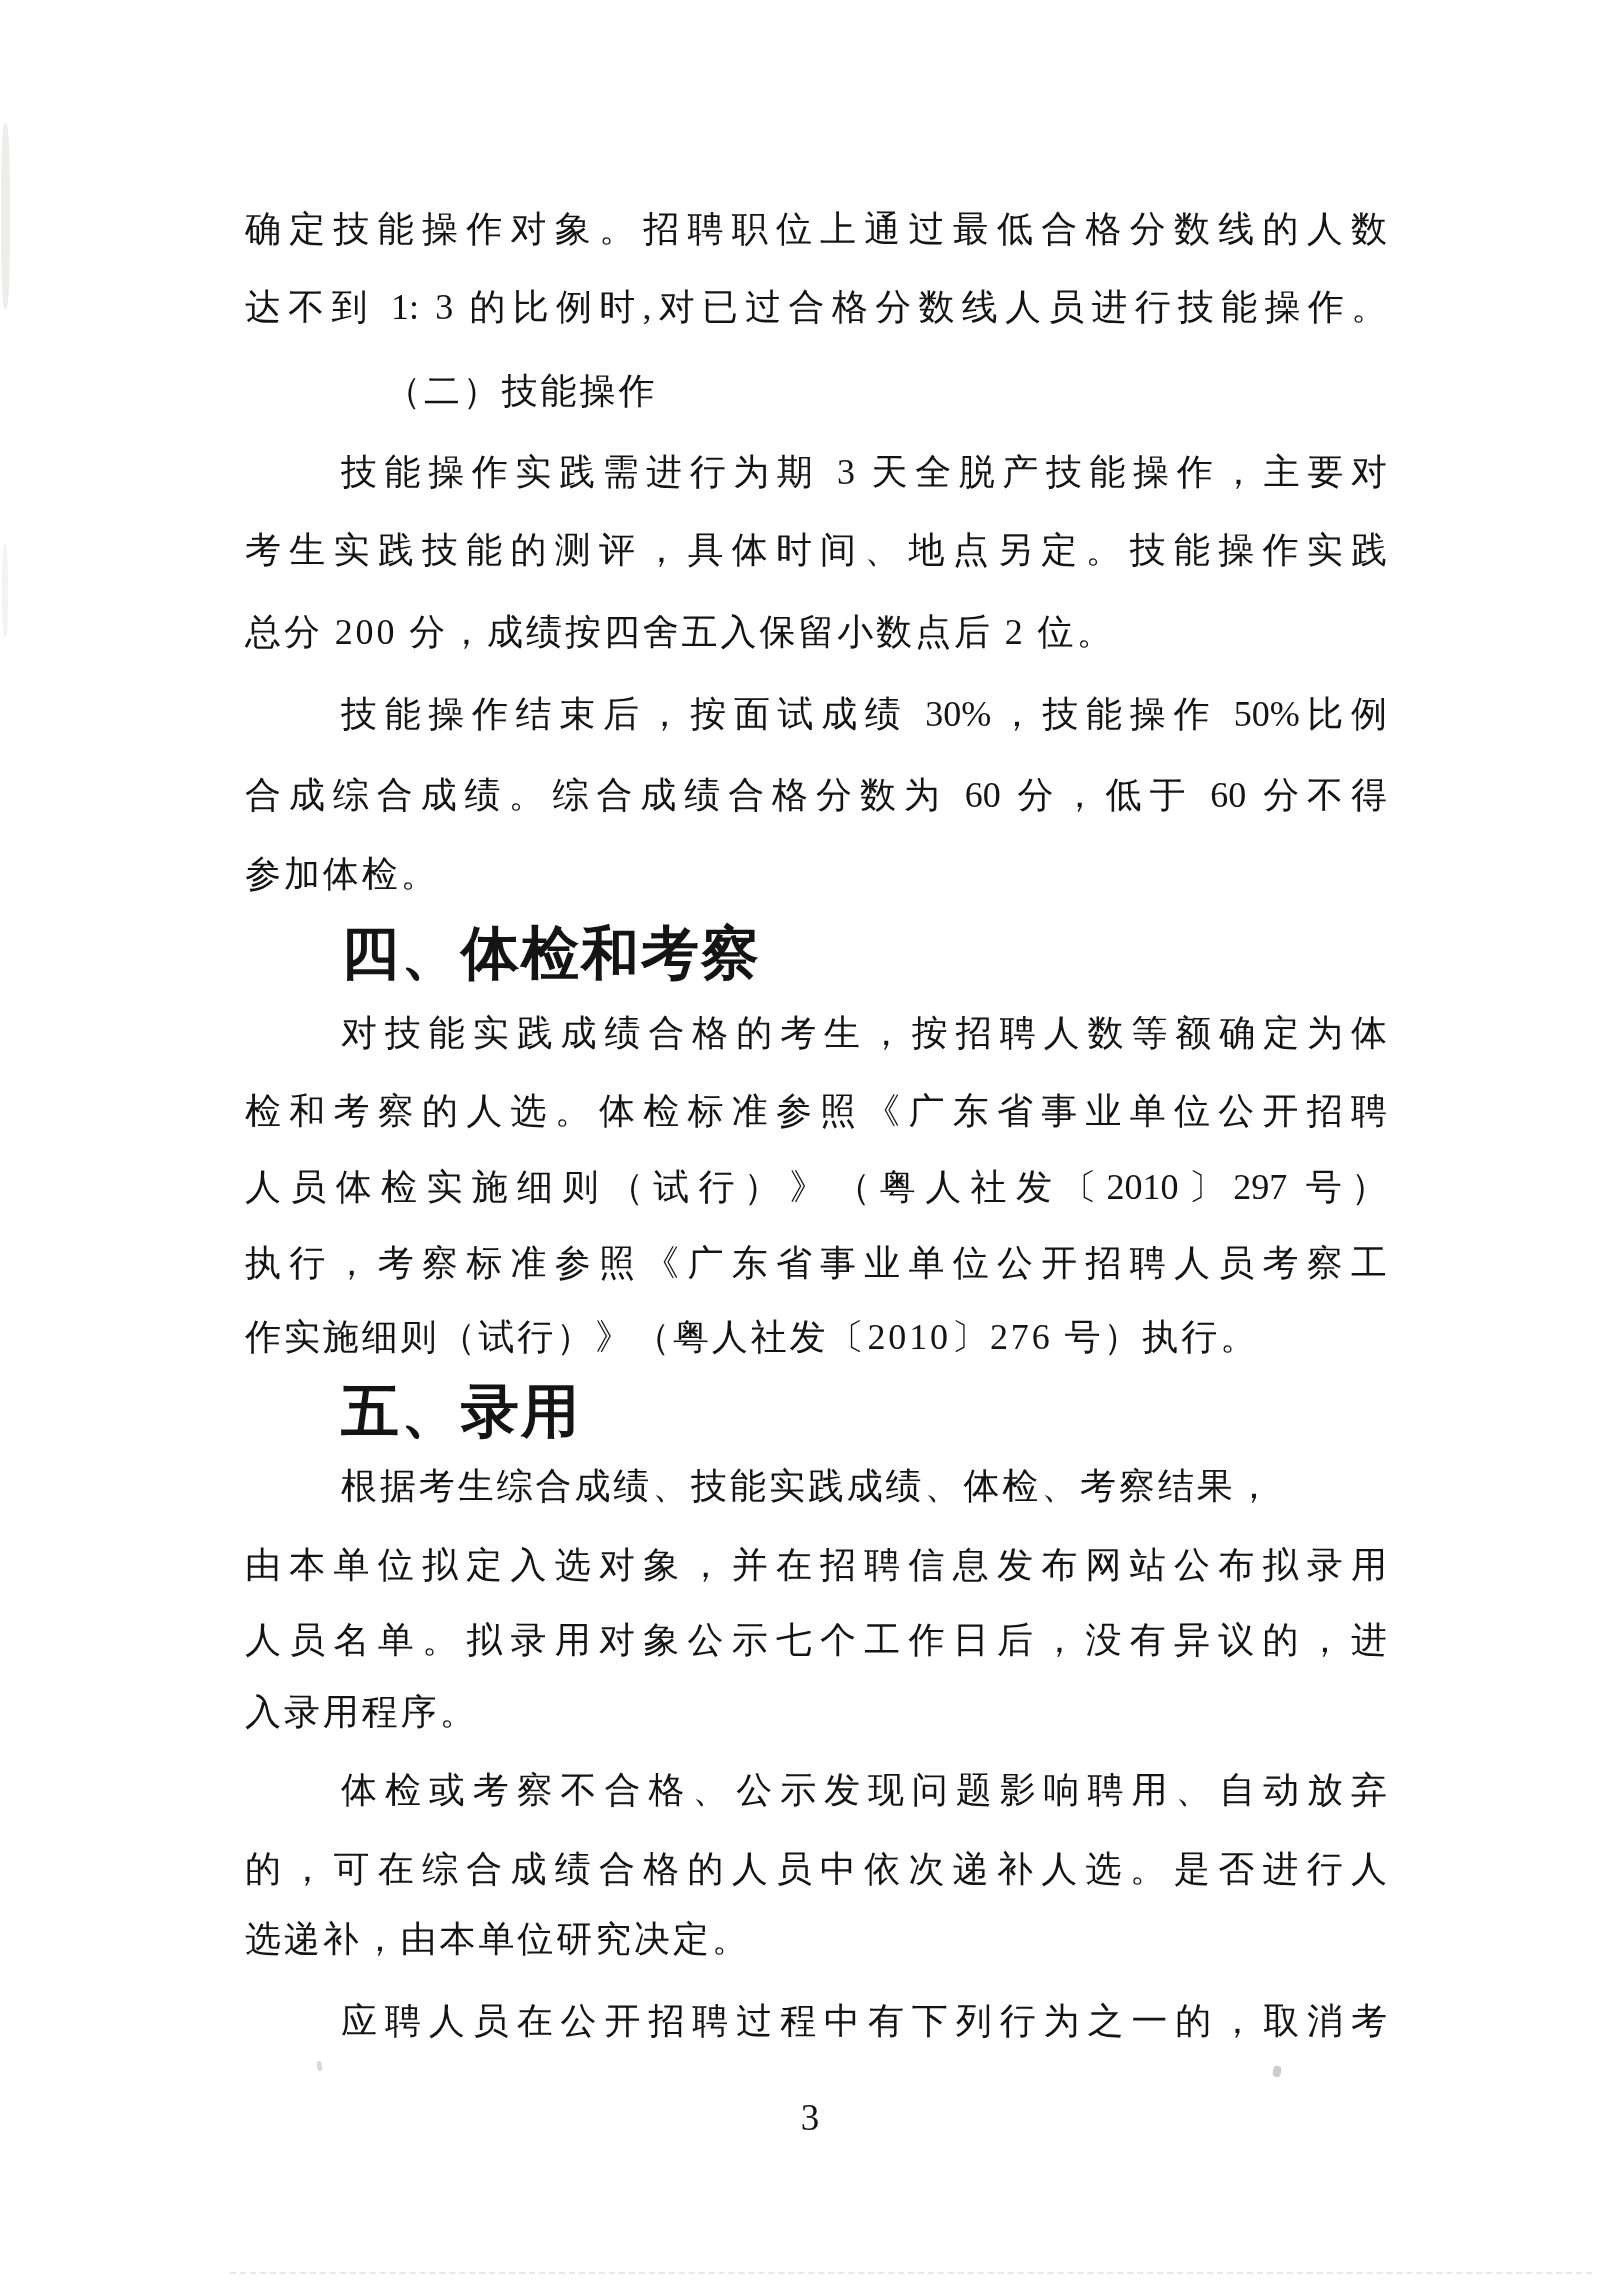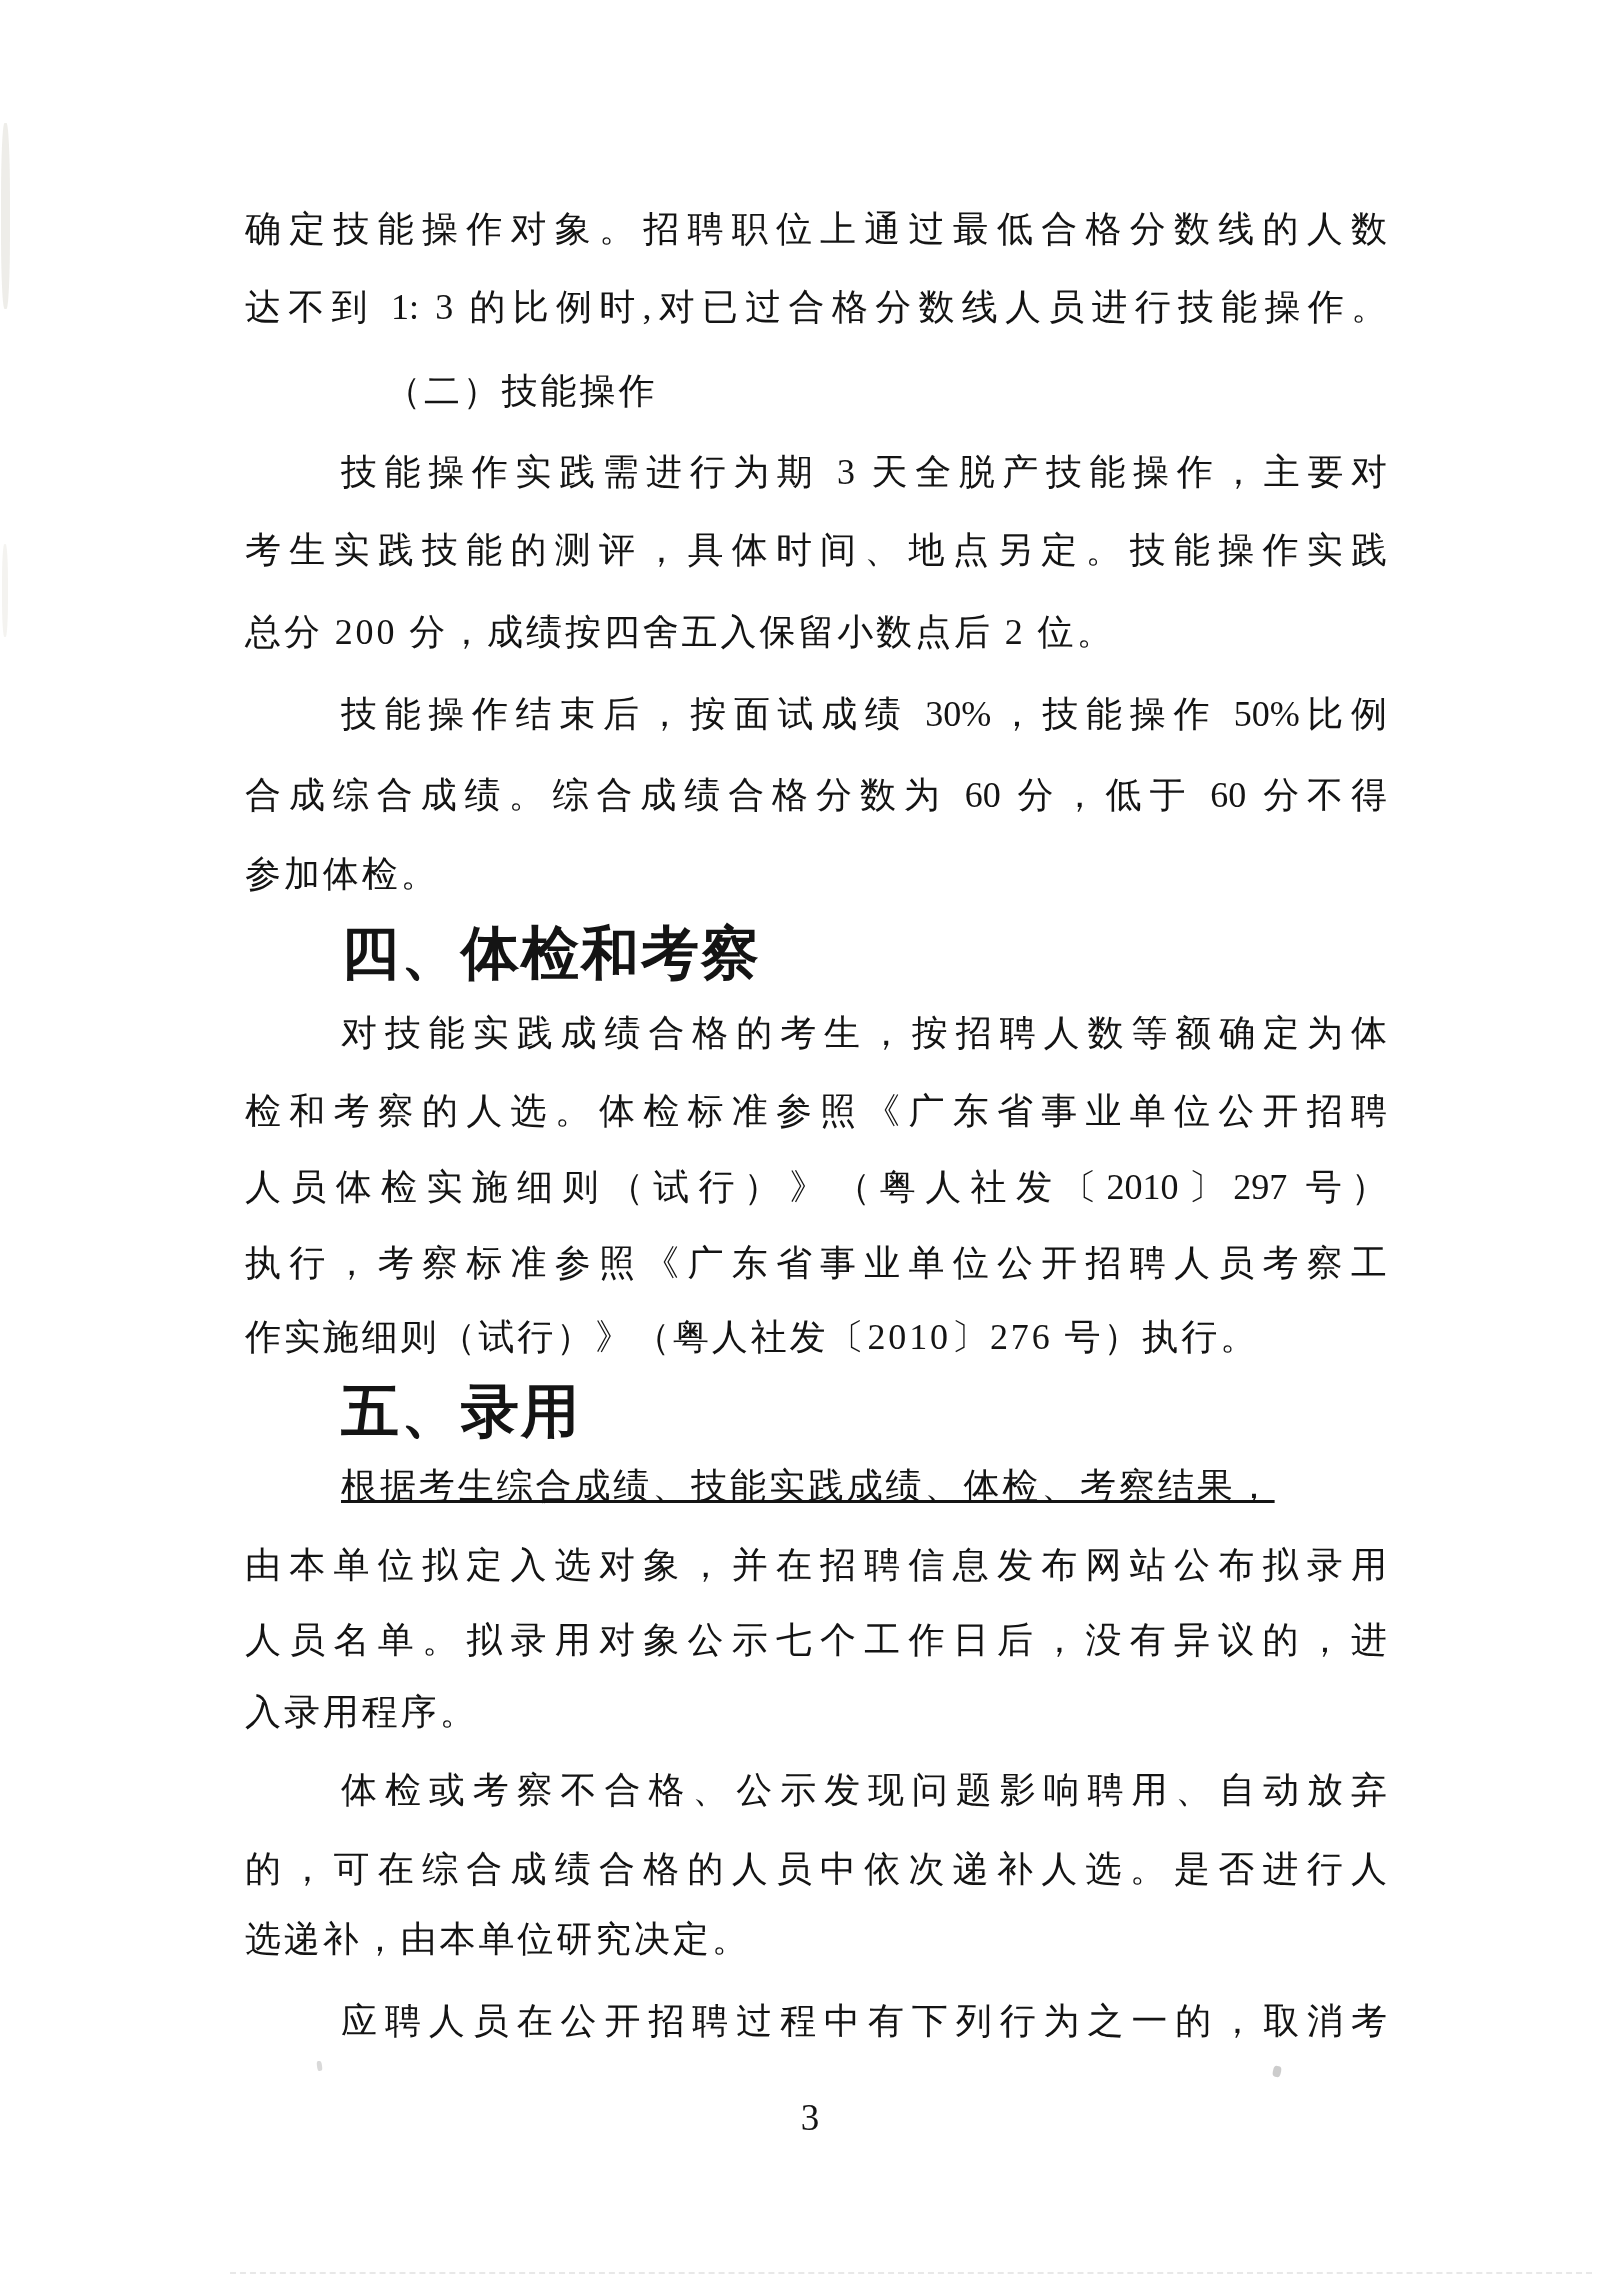--- a/index.html
+++ b/index.html
@@ -65,21 +65,21 @@
       <div class="line justify" style="left: 341px; top: 689px; width: 1046px;">技能操作结束后，按面试成绩 30%，技能操作 50%比例</div>
       <div class="line justify" style="left: 245px; top: 770px; width: 1142px;">合成综合成绩。综合成绩合格分数为 60 分，低于 60 分不得</div>
       <div class="line" style="left: 245px; top: 849px;">参加体检。</div>
       <div class="line heading" style="left: 341px; top: 927px;">四、体检和考察</div>
       <div class="line justify" style="left: 341px; top: 1008px; width: 1046px;">对技能实践成绩合格的考生，按招聘人数等额确定为体</div>
       <div class="line justify" style="left: 245px; top: 1086px; width: 1142px;">检和考察的人选。体检标准参照《广东省事业单位公开招聘</div>
       <div class="line justify" style="left: 245px; top: 1162px; width: 1142px;">人员体检实施细则（试行）》（粤人社发〔2010〕297 号）</div>
       <div class="line justify" style="left: 245px; top: 1238px; width: 1142px;">执行，考察标准参照《广东省事业单位公开招聘人员考察工</div>
       <div class="line" style="left: 245px; top: 1312px;">作实施细则（试行）》（粤人社发〔2010〕276 号）执行。</div>
       <div class="line heading" style="left: 341px; top: 1385px;">五、录用</div>
-      <div class="line" style="left: 341px; top: 1461px; text-decoration: underline;">根据考生综合成绩、技能实践成绩、体检、考察结果，</div>
+      <div class="line" style="left: 341px; top: 1461px;">根据考生综合成绩、技能实践成绩、体检、考察结果，</div>
       <div class="line justify" style="left: 245px; top: 1540px; width: 1142px;">由本单位拟定入选对象，并在招聘信息发布网站公布拟录用</div>
       <div class="line justify" style="left: 245px; top: 1615px; width: 1142px;">人员名单。拟录用对象公示七个工作日后，没有异议的，进</div>
       <div class="line" style="left: 245px; top: 1687px;">入录用程序。</div>
       <div class="line justify" style="left: 341px; top: 1765px; width: 1046px;">体检或考察不合格、公示发现问题影响聘用、自动放弃</div>
       <div class="line justify" style="left: 245px; top: 1844px; width: 1142px;">的，可在综合成绩合格的人员中依次递补人选。是否进行人</div>
       <div class="line" style="left: 245px; top: 1914px;">选递补，由本单位研究决定。</div>
       <div class="line justify" style="left: 341px; top: 1996px; width: 1046px;">应聘人员在公开招聘过程中有下列行为之一的，取消考</div>
     </div>
 
   <div class="page-number">3</div>

